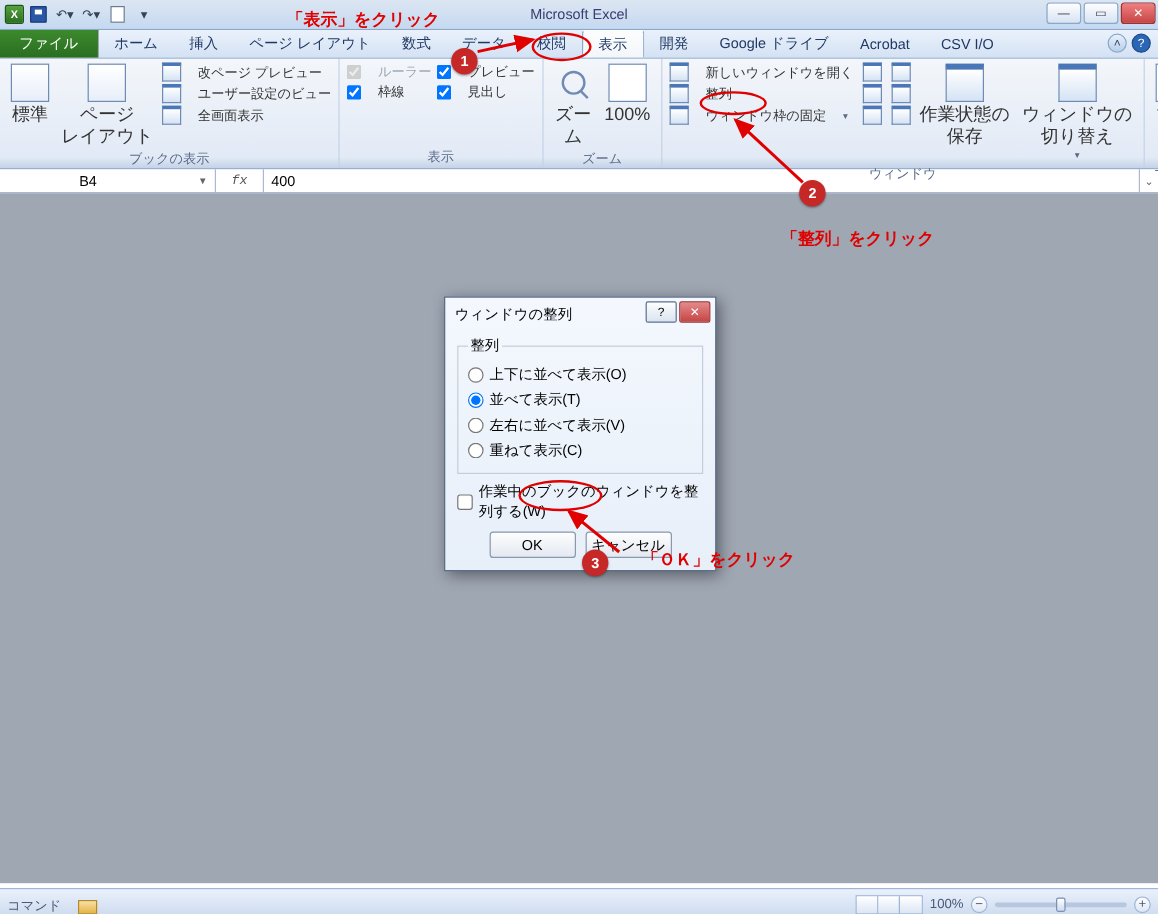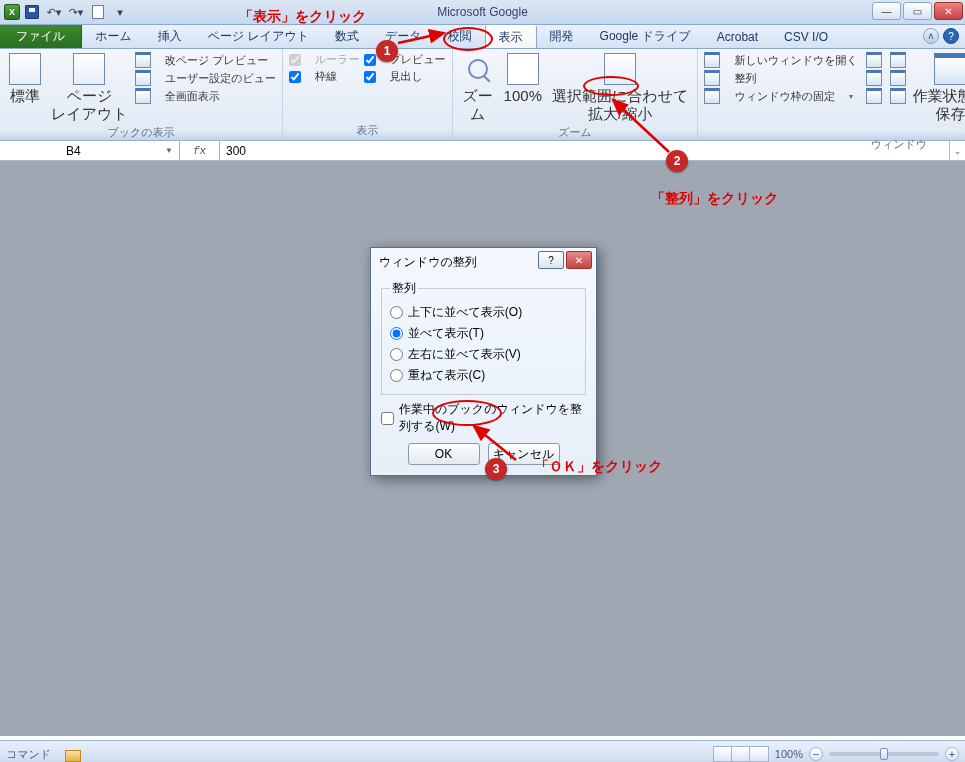--- a/index.html
+++ b/index.html
@@ -99,21 +99,21 @@
     <span class="qat-btn">
         <span class="qat-save"></span>
       </span>
     <span class="qat-btn">↶▾</span>
     <span class="qat-btn">↷▾</span>
     <span class="qat-btn">
         <span class="qat-doc"></span>
       </span>
     <span class="qat-btn">▾</span>
   </div>
-  <div class="app-title">Microsoft Google</div>
+  <div class="app-title">Microsoft Excel</div>
   <div class="win-btns">
     <div class="win-btn">—</div>
     <div class="win-btn">▭</div>
     <div class="win-btn win-close">✕</div>
   </div>
 </div>
 
 <div class="tabs">
   <div class="tab-file">ファイル</div>
   <div class="tab">ホーム</div>
@@ -194,25 +194,20 @@
       <div class="big-btn">
           <div class="ic">
             <div class="ic-mag"></div>
           </div>
           <span>ズーム</span>
         </div>
       <div class="big-btn">
           <div class="ic ic-doc"></div>
           <span>100%</span>
         </div>
-      <div class="big-btn">
-          <div class="ic ic-grid"></div>
-          <span style="white-space:pre;">選択範囲に合わせて
-拡大/縮小</span>
-        </div>
     </div>
     <div class="group-label">ズーム</div>
   </div>
 
   <div class="group" style="flex:1;">
     <div class="group-body">
       <div class="stk">
         <div class="sm-row">
             <span class="ic-sm win"></span>
             <span>新しいウィンドウを開く</span>
@@ -272,21 +267,21 @@
     <div class="group-label">マクロ</div>
   </div>
 </div>
 
 <div class="fbar">
   <div class="namebox">
       <span>B4</span>
       <span class="dd">▼</span>
     </div>
   <div class="fx">fx</div>
-  <div class="fval">300</div>
+  <div class="fval">400</div>
   <div class="fexp">⌄</div>
 </div>
 
 <div class="workspace"></div>
 
 <div class="dialog">
   <div class="dlg-title">
     <span>ウィンドウの整列</span>
     <div class="dlg-tbtns">
       <div class="dlg-tb">?</div>

